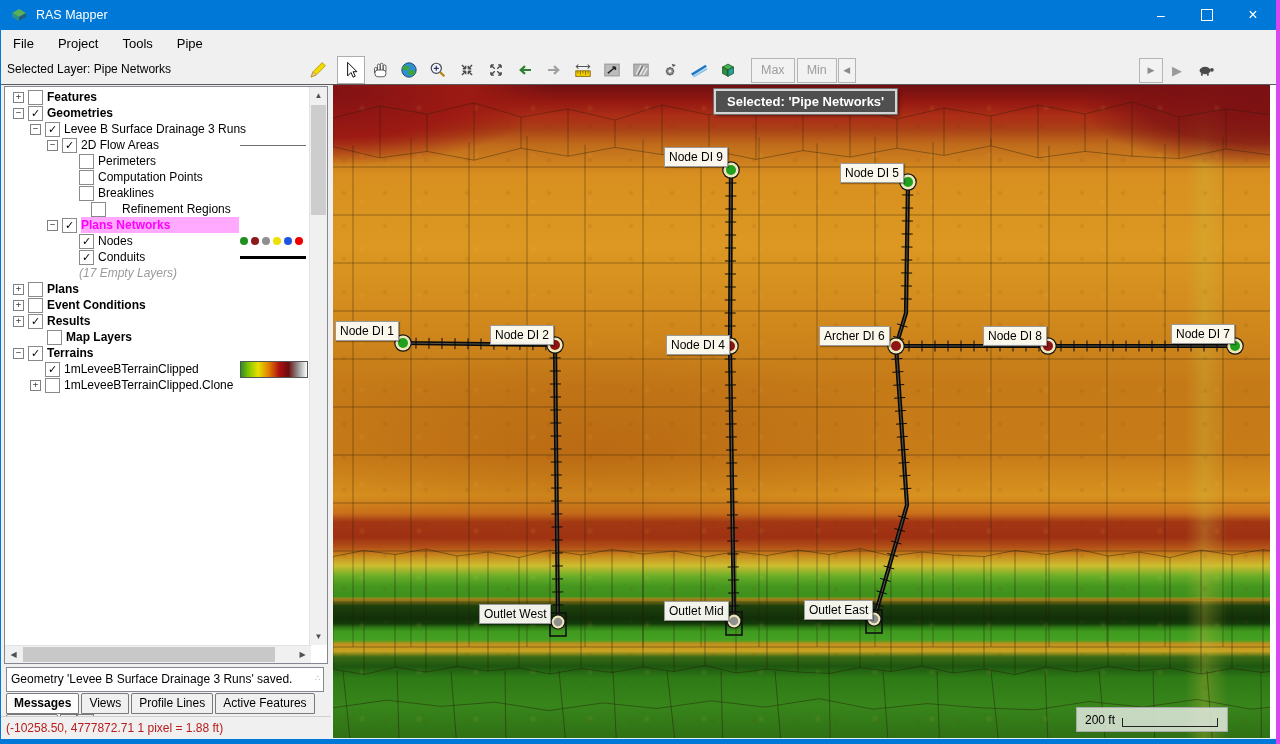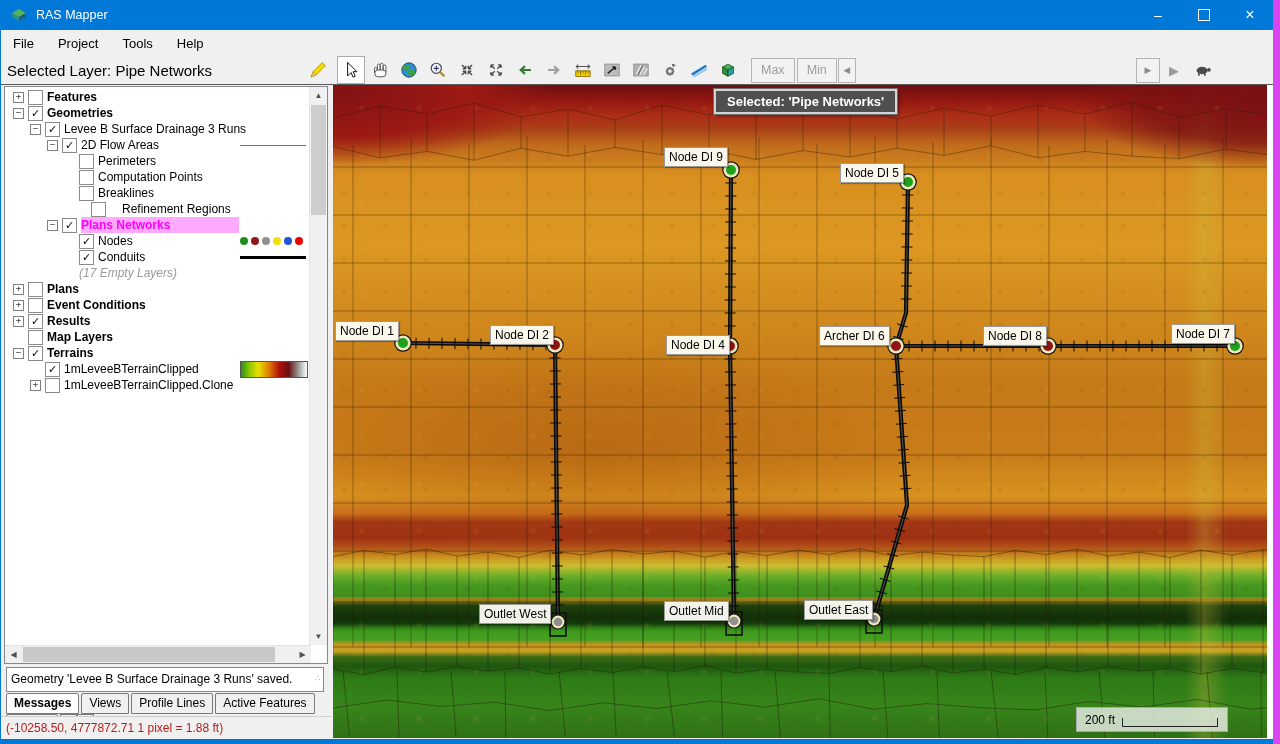--- a/index.html
+++ b/index.html
@@ -1,30 +1,30 @@
 <!DOCTYPE html>
 <html><head>
 <meta charset="utf-8">
 <style>
   html,body{margin:0;padding:0;background:#3a3a3a;font-family:"Liberation Sans","DejaVu Sans",sans-serif;}
   #window{position:relative;width:1280px;height:744px;background:#f0f0f0;overflow:hidden;
-          border-left:1px solid #0078d7;border-right:7px solid #d946ef;box-sizing:border-box;}
+          border-left:1px solid #0078d7;border-right:4px solid #d946ef;box-sizing:border-box;}
   
   #titlebar{position:absolute;left:0;top:0;width:100%;height:30px;background:#0078d7;color:#fff;
             display:flex;align-items:center;font-size:12.5px;}
   #app-icon{margin:0 8px 0 9px;width:18px;height:18px;flex:0 0 auto;}
   .win-btn{width:46px;height:30px;display:flex;align-items:center;justify-content:center;color:#fff;font-size:14px;}
   #win-controls{position:absolute;right:0;top:0;display:flex;}
   .max-box{width:10px;height:10px;border:1px solid #fff;display:inline-block;}
   
   #menubar{position:absolute;left:0;top:30px;width:100%;height:26px;background:#f0f0f0;display:flex;align-items:center;}
   .menu-item{padding:4px 12px;font-size:13px;color:#000;}
   
   #layer-toolbar-row{position:absolute;left:0;top:56px;width:100%;height:28px;background:#f0f0f0;border-bottom:1px solid #5a5a5a;}
-  #layer-label{position:absolute;left:6px;top:6px;font-size:15px;color:#000;}
+  #layer-label{position:absolute;left:6px;top:6px;font-size:12px;color:#000;}
   #edit-pencil{position:absolute;left:306px;top:4px;width:20px;height:20px;}
   #toolbar{position:absolute;left:336px;top:1px;height:26px;display:flex;align-items:center;}
   .tb-btn{width:26px;height:26px;display:flex;align-items:center;justify-content:center;margin-right:1px;border:1px solid transparent;}
   .tb-btn.active{background:#fff;border:1px solid #adadad;}
   .tb-text-btn{height:23px;padding:0 9px;margin:0 1px;border:1px solid #b5b5b5;background:#f2f2f2;
                color:#9d9d9d;font-size:12.5px;display:flex;align-items:center;}
   .tb-sm-btn{width:16px;height:23px;border:1px solid #b5b5b5;background:#f2f2f2;color:#8a8a8a;font-size:9px;
              display:flex;align-items:center;justify-content:center;}
   #toolbar-right{position:absolute;right:55px;top:1px;height:26px;display:flex;align-items:center;}
   
@@ -119,21 +119,21 @@
           <span class="max-box"></span>
         </span>
       <span class="win-btn" style="font-size:16px;">×</span>
     </div>
   </div>
 
   <div id="menubar">
       <span class="menu-item">File</span>
       <span class="menu-item">Project</span>
       <span class="menu-item">Tools</span>
-      <span class="menu-item">Help</span>
+      <span class="menu-item">Pipe</span>
     </div>
 
   <div id="layer-toolbar-row">
     <span id="layer-label">Selected Layer: Pipe Networks</span>
     <span id="edit-pencil">
       <svg viewBox="0 0 20 20" width="20" height="20">
           <path d="M4 17 l2.2-5.4 9-9 3.2 3.2 -9 9 Z" fill="#f2dc00" stroke="#a89000" stroke-width="0.8"></path>
           <path d="M4 17 l2.2-5.4 3.2 3.2 Z" fill="#e8c9a0" stroke="#a89000" stroke-width="0.6"></path>
         </svg>
     </span>
@@ -339,21 +339,21 @@
           <div class="tree-row" style="padding-left: 8px;">
             <span class="expander">+</span>
             <span class="cbx"></span>
             <span class="tree-label bold">Event Conditions</span>
           </div>
           <div class="tree-row" style="padding-left: 8px;">
             <span class="expander">+</span>
             <span class="cbx">✓</span>
             <span class="tree-label bold">Results</span>
           </div>
-          <div class="tree-row" style="padding-left: 8px;">
+          <div class="tree-row" style="padding-left: 8px; margin-left: 19px;">
             <span class="exp-spacer"></span>
             <span class="cbx"></span>
             <span class="tree-label bold">Map Layers</span>
           </div>
           <div class="tree-row" style="padding-left: 8px;">
             <span class="expander">−</span>
             <span class="cbx">✓</span>
             <span class="tree-label bold">Terrains</span>
           </div>
           <div class="tree-row" style="padding-left: 25px;">

